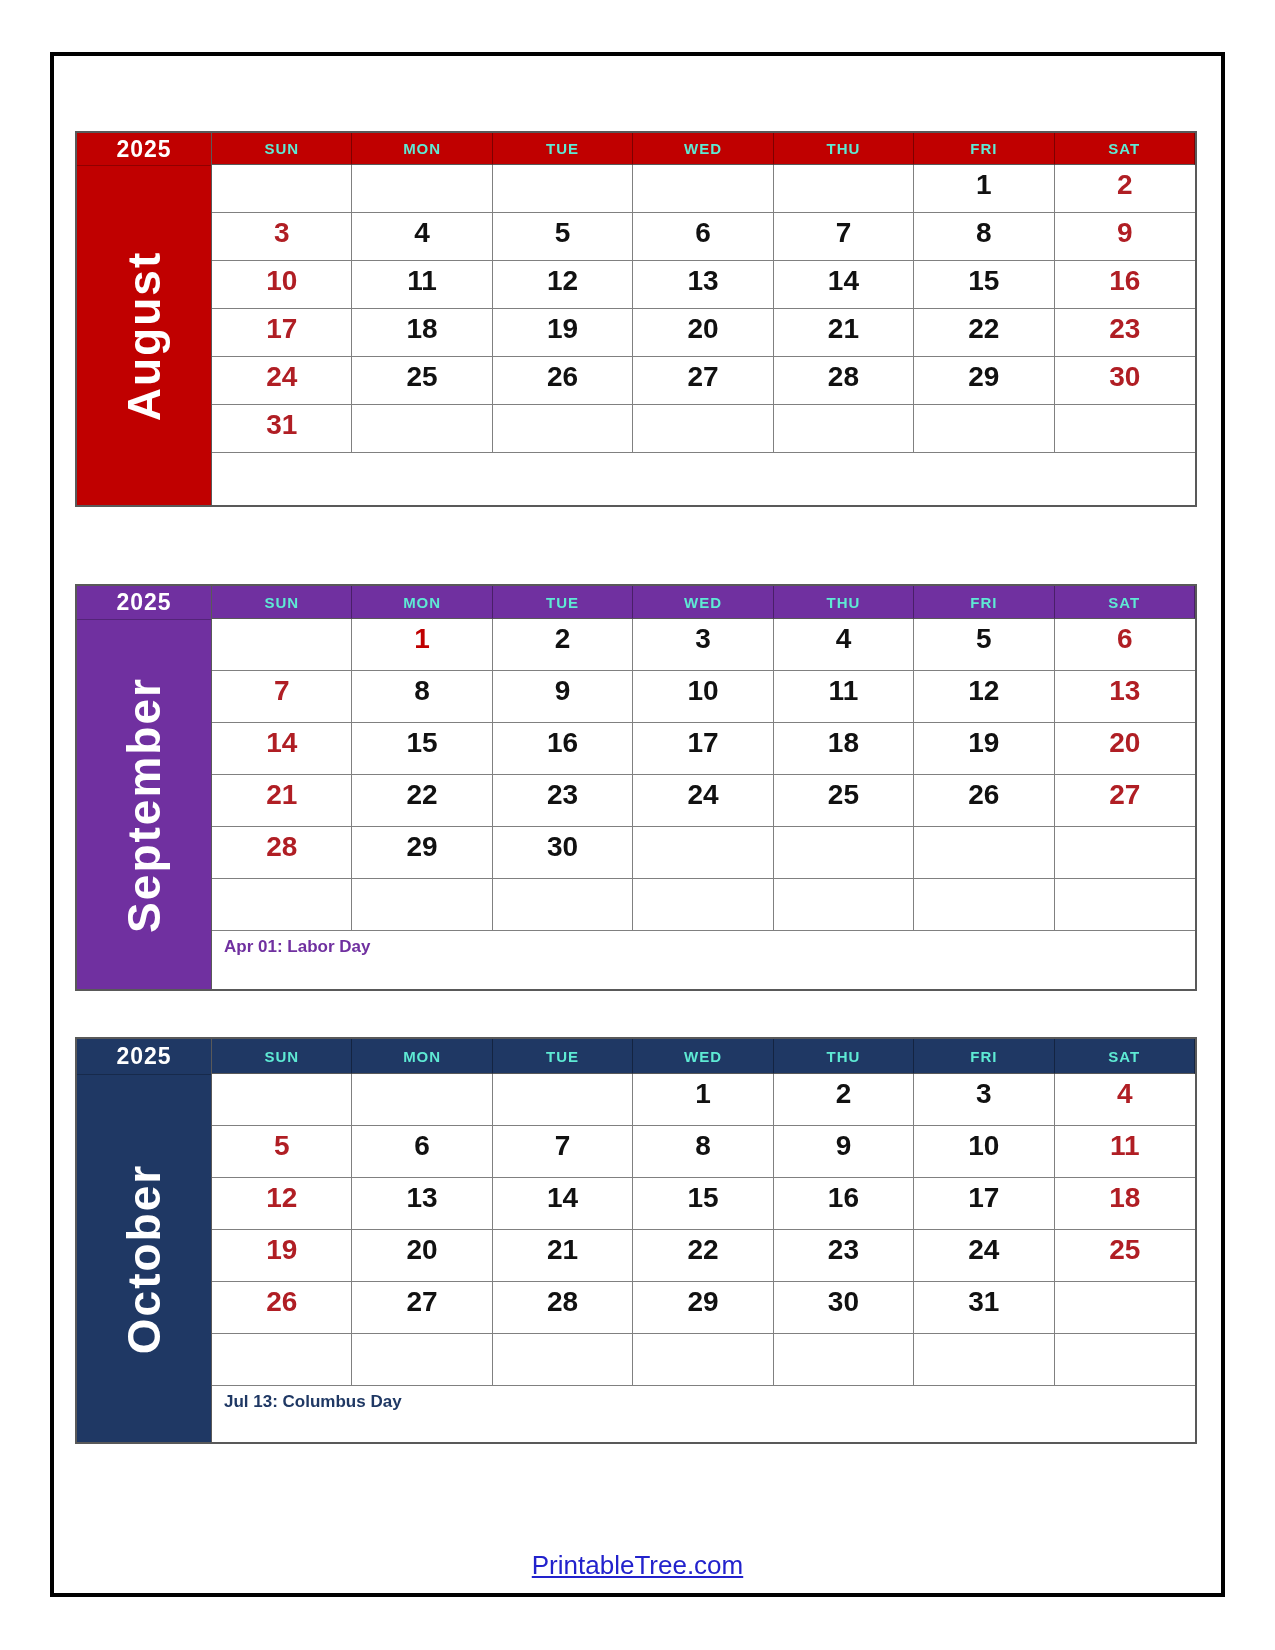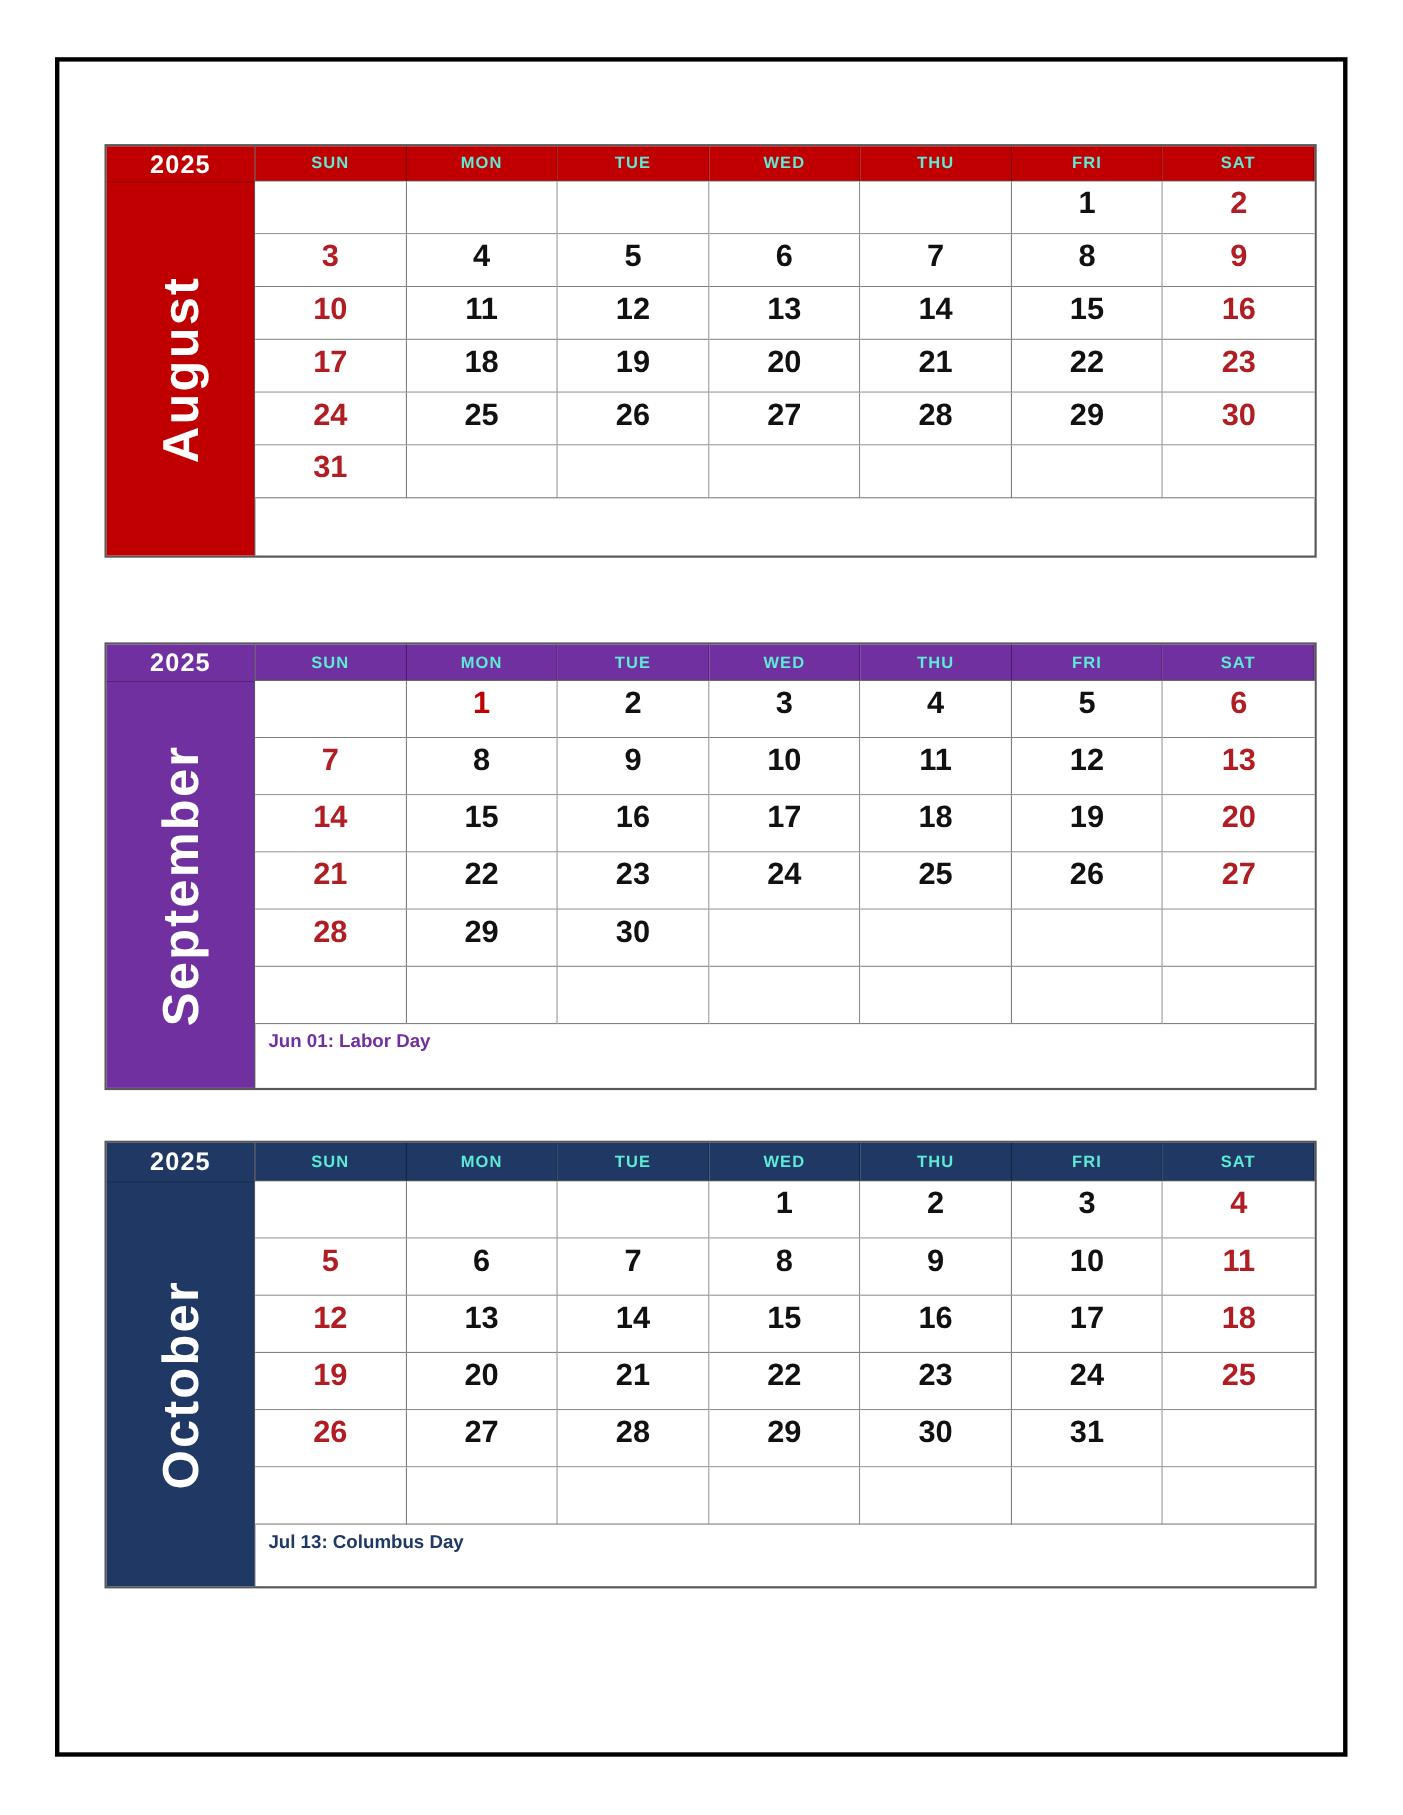--- a/index.html
+++ b/index.html
@@ -16,21 +16,20 @@
   .month{position:absolute;left:21px;width:1122px;}
   .m-aug{top:75px; --h-header:32px; --h-week:48px; --h-note:52px;}
   .m-sep{top:528px;--h-header:33px; --h-week:52px; --h-note:58px;}
   .m-oct{top:981px;--h-header:35px; --h-week:52px; --h-note:56px;}
   .mgrid{
     display:grid;
     grid-template-columns:135px repeat(7,1fr);
     grid-template-rows:var(--h-header) repeat(6,var(--h-week)) var(--h-note);
     border:2px solid #595959;
     background:#ffffff;
-    margin-left:20px;
   }
   .mcol{
     grid-column:1;grid-row:1 / span 8;
     background:var(--mcolor,#888);
     border-right:1px solid #595959;
     display:flex;flex-direction:column;
     color:#ffffff;
   }
   .year{
     height:var(--h-header);line-height:var(--h-header);
@@ -147,21 +146,21 @@
   </section>
 
   <section class="month m-sep" style="--mcolor: #7030A0;">
     <div class="mgrid">
       <div class="mcol">
         <div class="year">2025</div>
         <div class="vname">
           <span>September</span>
         </div>
       </div>
-      <div class="note">Jun 01: Labor Day</div>
+      <div class="note">Apr 01: Labor Day</div>
     <div class="hcell" style="grid-area: 1 / 2;">SUN</div>
         <div class="hcell" style="grid-area: 1 / 3;">MON</div>
         <div class="hcell" style="grid-area: 1 / 4;">TUE</div>
         <div class="hcell" style="grid-area: 1 / 5;">WED</div>
         <div class="hcell" style="grid-area: 1 / 6;">THU</div>
         <div class="hcell" style="grid-area: 1 / 7;">FRI</div>
         <div class="hcell" style="grid-area: 1 / 8;">SAT</div>
         <div class="dcell weekend" style="grid-area: 2 / 2;"></div>
         <div class="dcell holiday" style="grid-area: 2 / 3;">1</div>
         <div class="dcell" style="grid-area: 2 / 4;">2</div>
@@ -261,14 +260,17 @@
         <div class="dcell weekend" style="grid-area: 7 / 2;"></div>
         <div class="dcell" style="grid-area: 7 / 3;"></div>
         <div class="dcell" style="grid-area: 7 / 4;"></div>
         <div class="dcell" style="grid-area: 7 / 5;"></div>
         <div class="dcell" style="grid-area: 7 / 6;"></div>
         <div class="dcell" style="grid-area: 7 / 7;"></div>
         <div class="dcell weekend lastcol" style="grid-area: 7 / 8;"></div>
       </div>
   </section>
 
+  <div class="footer">
+    <a>PrintableTree.com</a>
+  </div>
 
 </div>
 
 </body></html>

